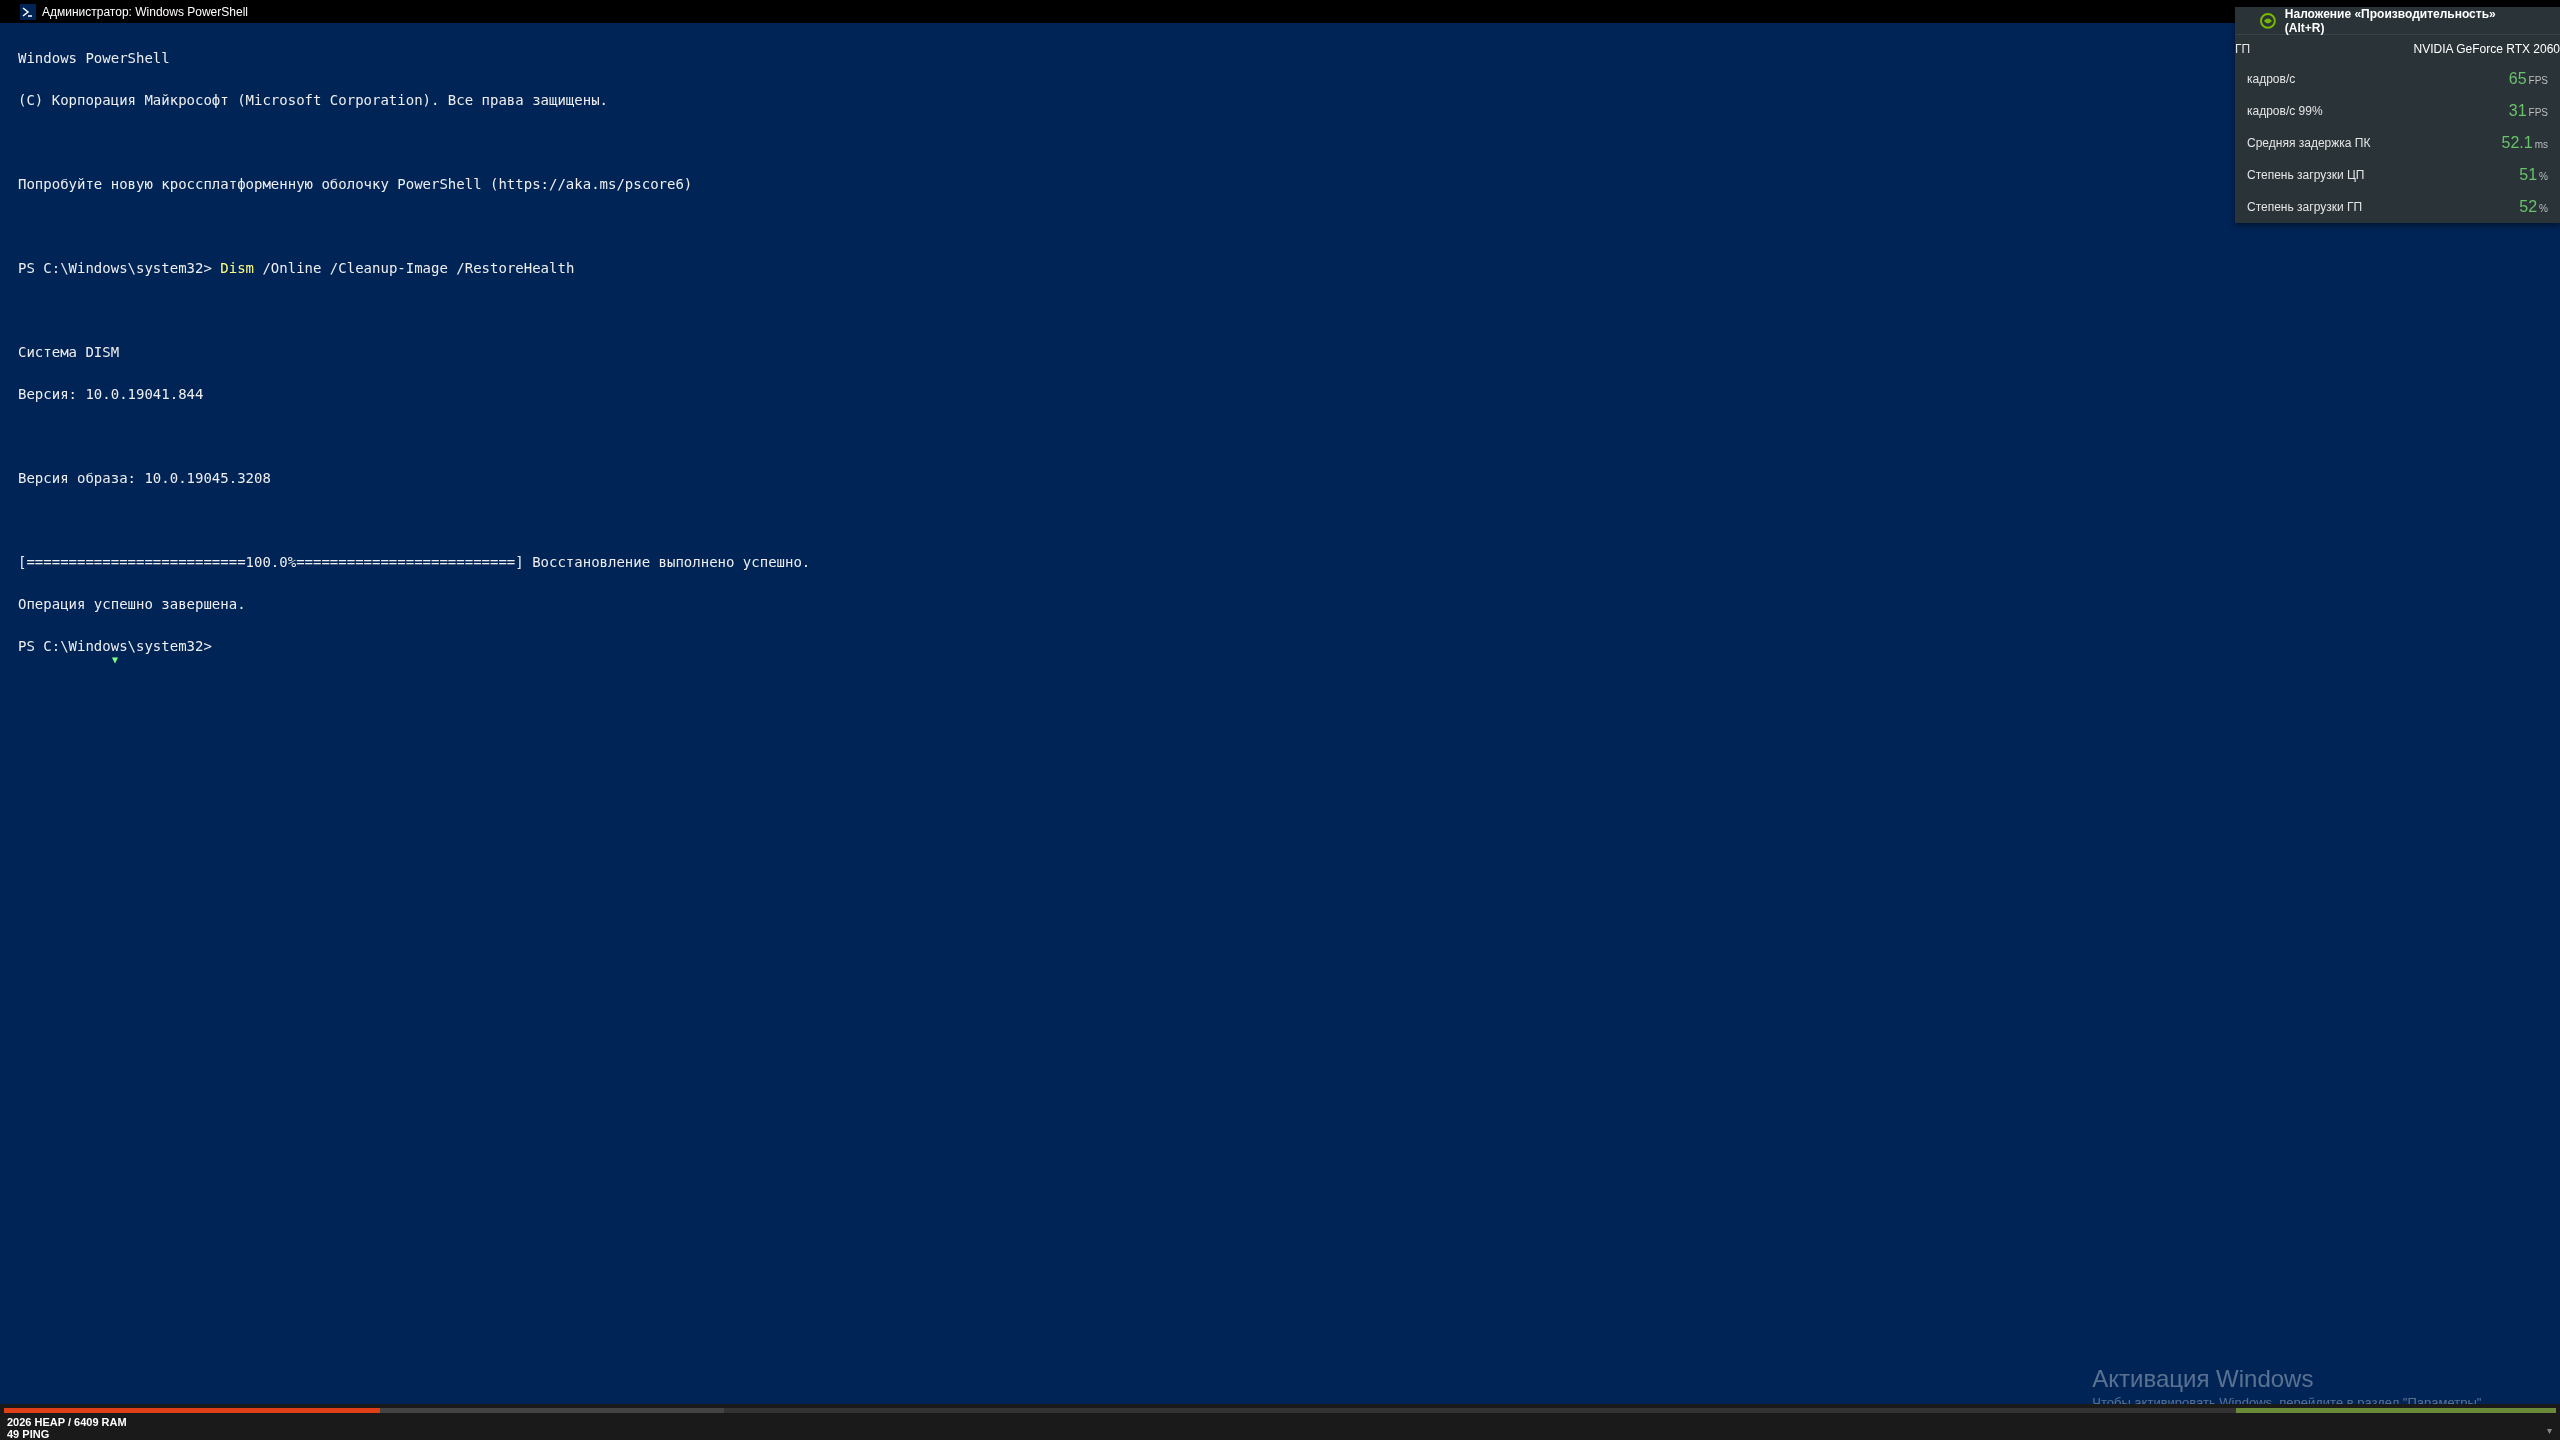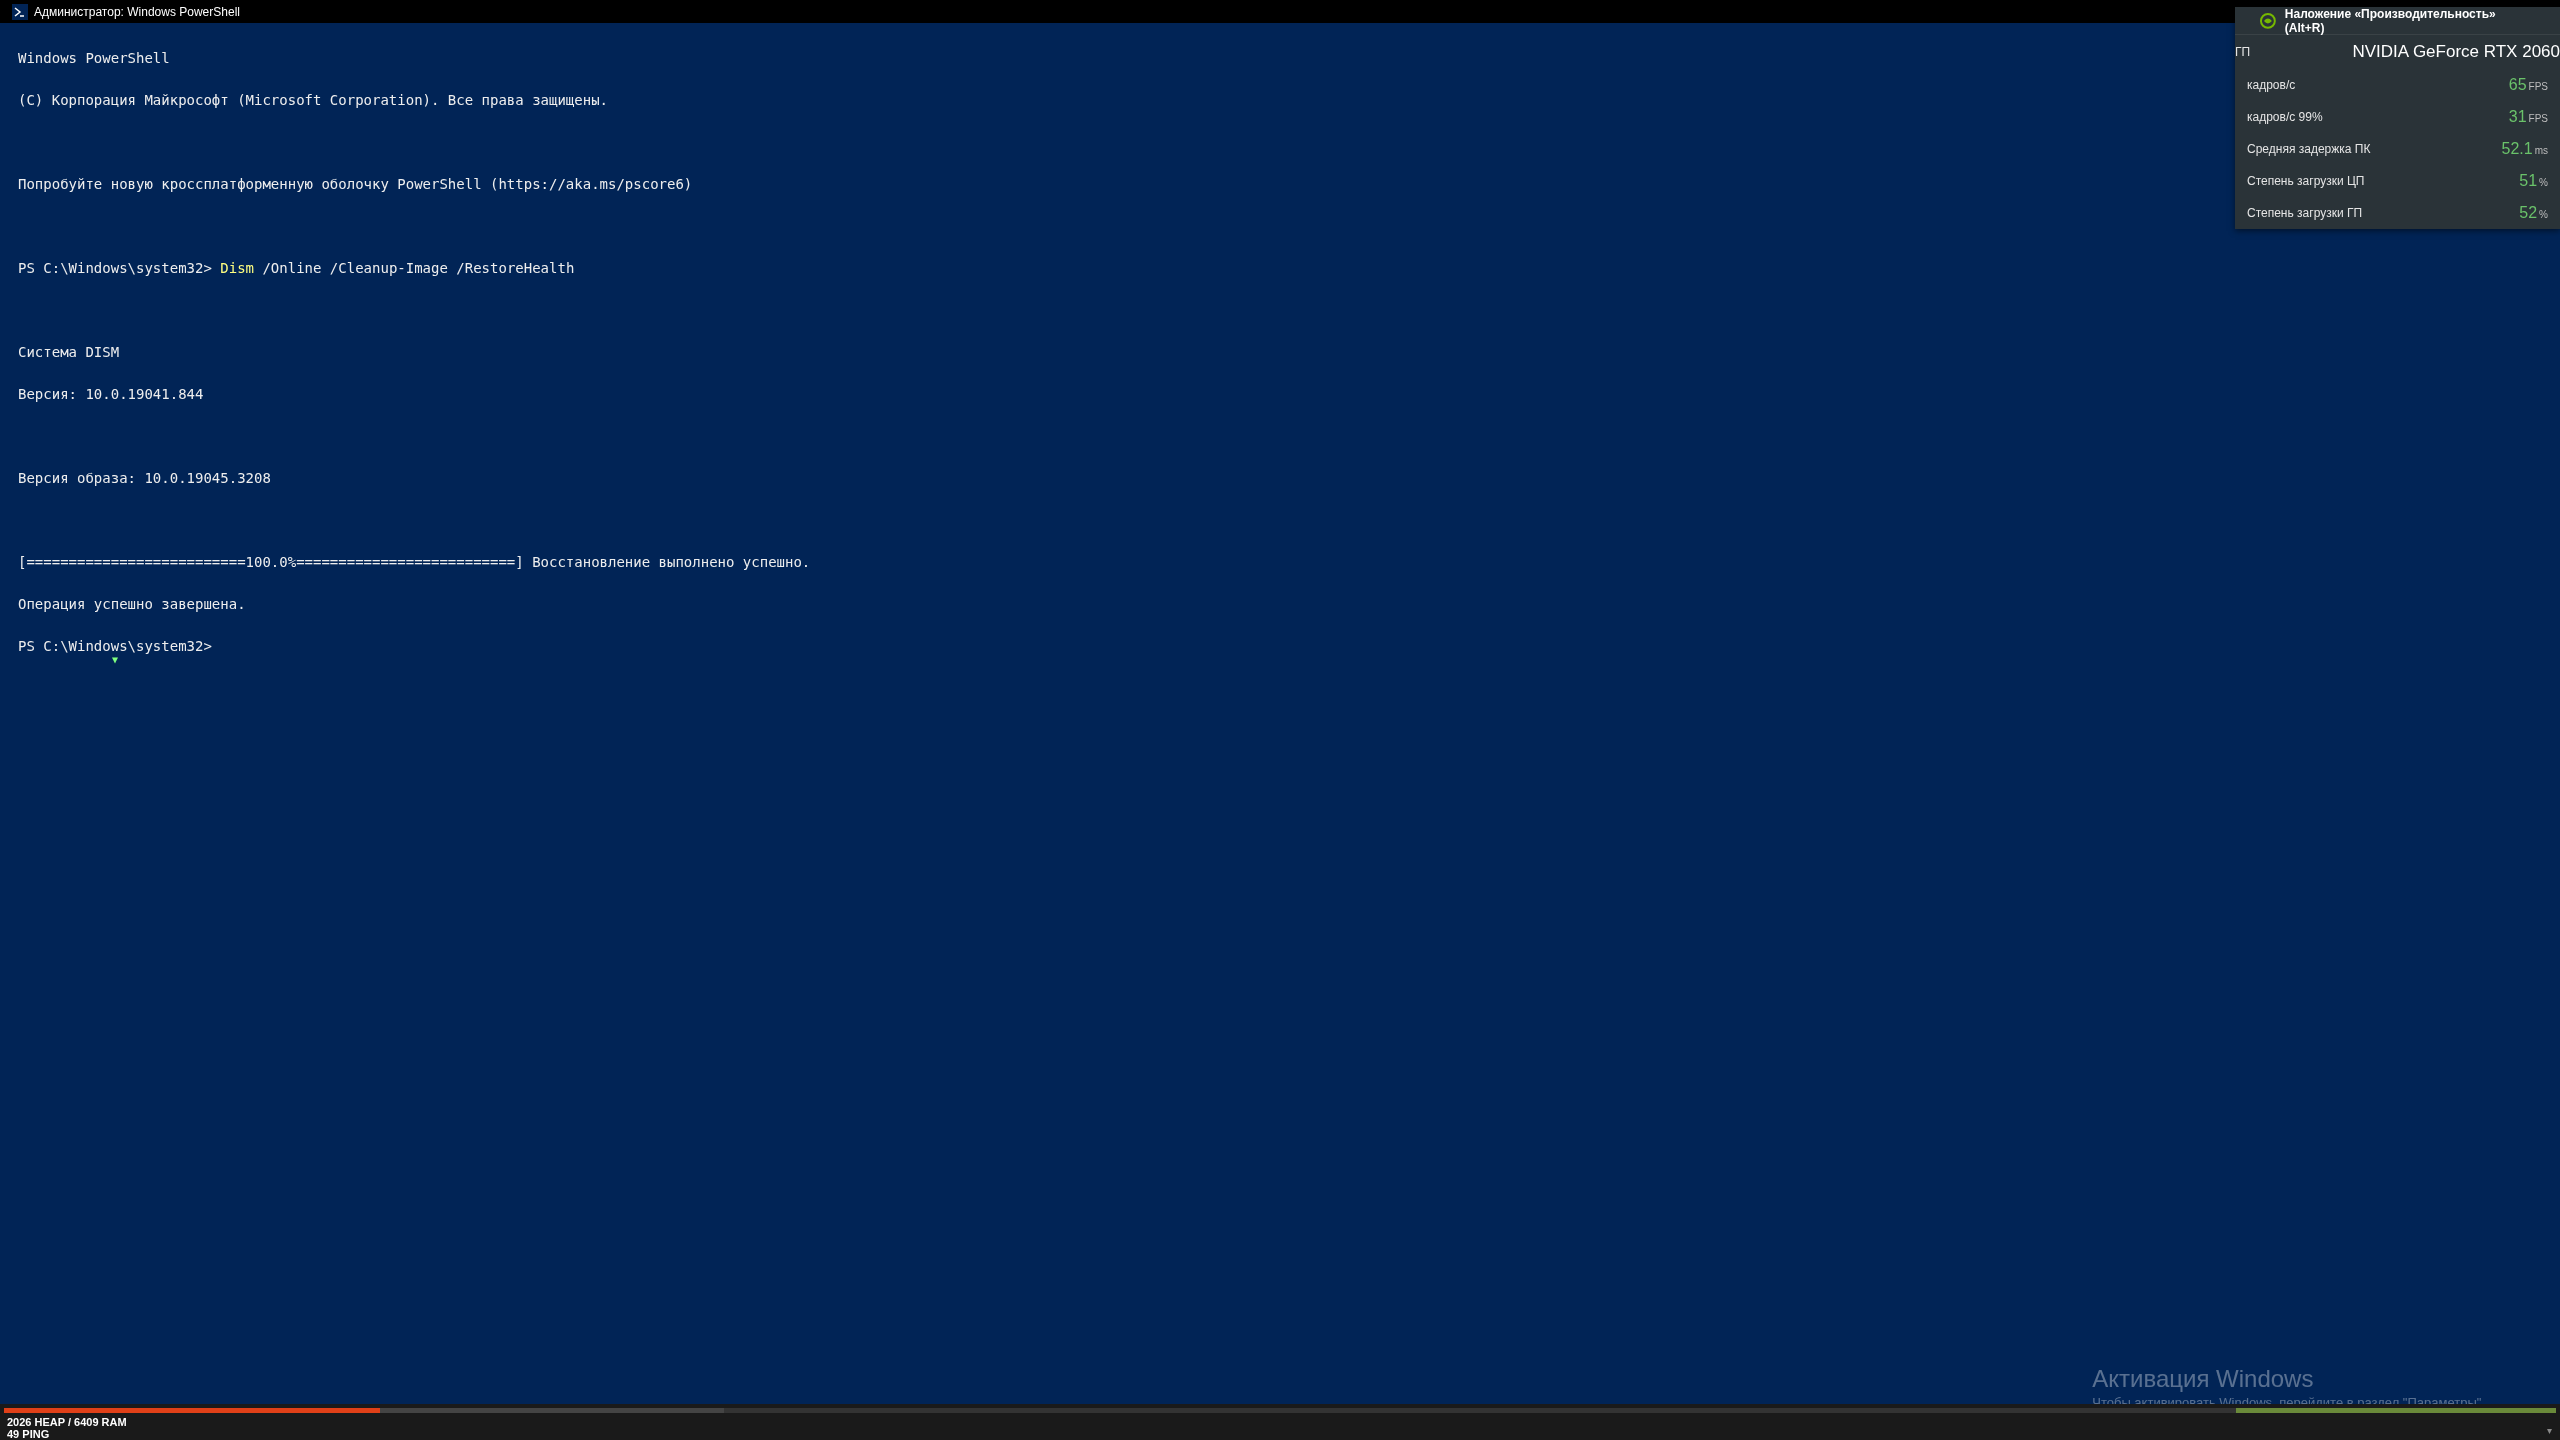--- a/index.html
+++ b/index.html
@@ -1,20 +1,20 @@
 <!DOCTYPE html>
 <html><head>
 <meta charset="utf-8">
 <style>
 * { margin: 0; padding: 0; box-sizing: border-box; }
 html, body { width: 2560px; height: 1440px; overflow: hidden; font-family: Consolas, monospace; background: #000; }
 
 .window { width: 2560px; height: 1440px; background: #012456; position: relative; }
 
-.titlebar { height: 23px; background: #000; display: flex; align-items: center; padding-left: 12px; position: relative; }
+.titlebar { height: 23px; background: #000; display: flex; align-items: center; padding-left: 20px; position: relative; }
 .titlebar-icon { width: 16px; height: 16px; margin-right: 6px; display: inline-flex; align-items: center; justify-content: center; }
 .titlebar-icon svg { width: 16px; height: 16px; }
 .titlebar-text { color: #fff; font-size: 12px; font-family: "Segoe UI", Arial, sans-serif; }
 .titlebar-controls { position: absolute; right: 0; top: 0; display: flex; height: 100%; }
 .titlebar-btn { width: 46px; height: 100%; display: flex; align-items: center; justify-content: center; color: #888; font-size: 10px; }
 
 .terminal { padding: 0 18px; color: #eee; font-size: 14px; line-height: 14px; font-family: Consolas, "Lucida Console", monospace; white-space: pre; }
 .terminal .line { min-height: 14px; }
 .cmd-yellow { color: #ffff80; }
 .caret-down { color: #7fff7f; font-size: 10px; position: relative; top: -2px; }
@@ -26,21 +26,21 @@
 .overlay { position: absolute; top: 7px; right: 0; width: 325px; background: #2a3338; color: #fff; font-family: "Segoe UI", Arial, sans-serif; font-size: 12px; box-shadow: 0 2px 6px rgba(0,0,0,0.5); }
 .overlay-header { height: 28px; display: flex; align-items: center; padding: 0 24px; border-bottom: 1px solid #3a4246; }
 .overlay-nvicon { width: 18px; height: 18px; margin-right: 8px; display: inline-flex; align-items: center; justify-content: center; }
 .overlay-header-text { font-weight: 600; font-size: 12px; }
 .overlay-row { display: flex; justify-content: space-between; align-items: center; padding: 7px 12px; font-size: 12px; }
 .overlay-row + .overlay-row { border-top: 0; }
 .overlay-label { color: #e5e5e5; }
 .overlay-value { color: #6ac26a; font-size: 16px; font-weight: 400; }
 .overlay-value .unit { font-size: 10px; color: #bdbdbd; margin-left: 2px; }
 .overlay-gpu-row { display: flex; justify-content: space-between; align-items: center; padding: 7px 0; }
-.overlay-gpu-name { font-size: 17px; color: #fff; }
+.overlay-gpu-name { font-size: 12px; color: #fff; }
 
 .bottombar { position: absolute; left: 0; right: 0; bottom: 0; height: 36px; background: #1a1a1a; color: #ddd; font-family: Arial, sans-serif; }
 .bottombar-inner { position: relative; height: 100%; padding-left: 28px; }
 .progress-track { position: absolute; top: 4px; left: 4px; right: 4px; height: 5px; background: #333; }
 .progress-heap { position: absolute; top: 4px; left: 4px; height: 5px; background: #e04018; }
 .progress-ram { position: absolute; top: 4px; left: 4px; height: 5px; background: #444; }
 .progress-right { position: absolute; top: 4px; right: 4px; height: 5px; background: #6a8a3a; }
 .bottom-text { position: absolute; left: 7px; top: 12px; font-size: 11px; font-weight: bold; line-height: 12px; color: #fff; }
 .bottom-center { position: absolute; left: 50%; top: 40px; transform: translateX(-50%); font-size: 10px; color: #aaa; }
 .bottom-chevron { position: absolute; right: 8px; bottom: 4px; color: #888; font-size: 10px; }

